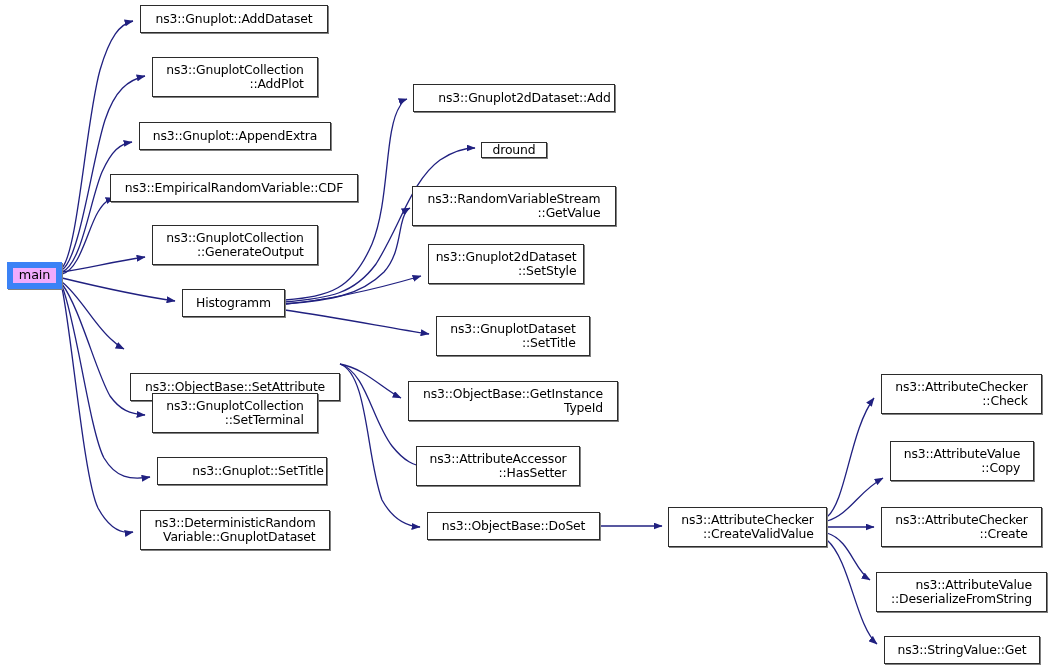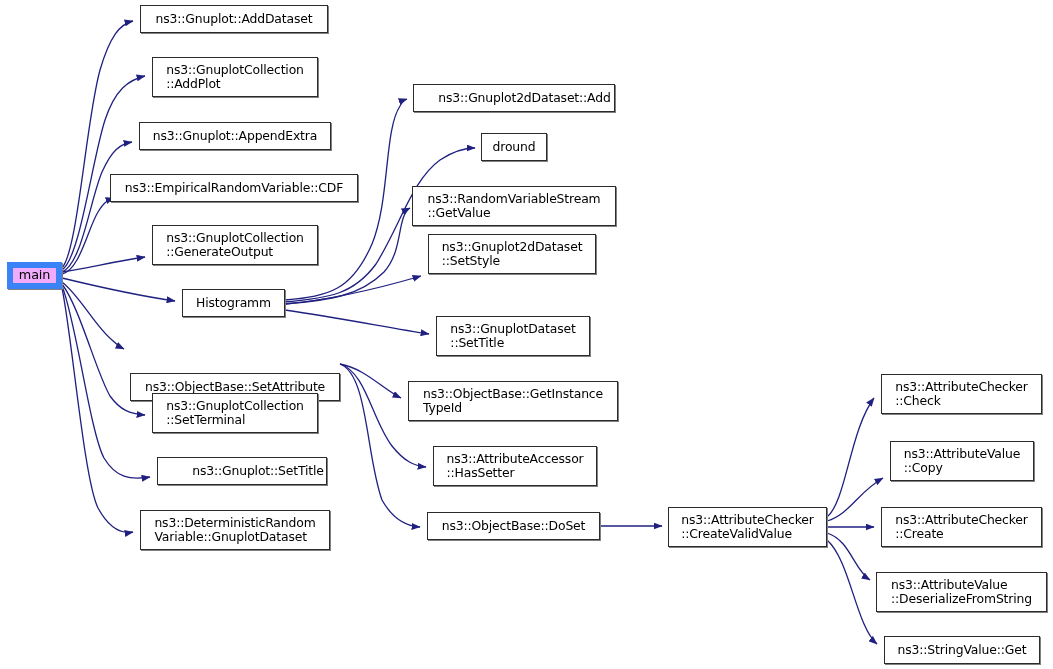--- a/index.html
+++ b/index.html
@@ -28,21 +28,21 @@
   }
   .node {
     position: absolute;
     box-sizing: border-box;
     border: 1px solid #2b2b2b;
     background: #ffffff;
     color: #000000;
     display: flex;
     align-items: center;
     justify-content: center;
-    text-align: left;
+    text-align: right;
     line-height: 1.12;
     font-size: 12.4px;
     letter-spacing: -0.15px;
     box-shadow: 1px 1px 0 0 #808080;
     white-space: pre-line;
     padding: 0 3px;
   }
   .node.root {
     background: #f0abfc;
     border: 6px solid #3b82f6;
@@ -96,30 +96,30 @@
       <div class="node" style="left: 152px; top: 225px; width: 166px; height: 40px;">ns3::GnuplotCollection
 ::GenerateOutput</div>
       <div class="node" style="left: 182px; top: 289px; width: 103px; height: 28px;">Histogramm</div>
       <div class="node" style="left: 130px; top: 341px; width: 210px; height: 28px; margin-top: 32px;">ns3::ObjectBase::SetAttribute</div>
       <div class="node" style="left: 152px; top: 393px; width: 166px; height: 40px;">ns3::GnuplotCollection
 ::SetTerminal</div>
       <div class="node" style="left: 157px; top: 457px; width: 170px; height: 28px; padding-left: 35px;">ns3::Gnuplot::SetTitle</div>
       <div class="node" style="left: 140px; top: 510px; width: 190px; height: 40px;">ns3::DeterministicRandom
 Variable::GnuplotDataset</div>
       <div class="node" style="left: 413px; top: 84px; width: 202px; height: 28px; padding-left: 24px;">ns3::Gnuplot2dDataset::Add</div>
-      <div class="node" style="left: 481px; top: 133px; width: 66px; height: 28px;">dround</div>
+      <div class="node" style="left: 481px; top: 142px; width: 66px; height: 16px;">dround</div>
       <div class="node" style="left: 412px; top: 186px; width: 204px; height: 40px;">ns3::RandomVariableStream
 ::GetValue</div>
-      <div class="node" style="left: 428px; top: 234px; width: 168px; height: 40px;">ns3::Gnuplot2dDataset
+      <div class="node" style="left: 428px; top: 244px; width: 156px; height: 40px;">ns3::Gnuplot2dDataset
 ::SetStyle</div>
       <div class="node" style="left: 436px; top: 316px; width: 154px; height: 40px;">ns3::GnuplotDataset
 ::SetTitle</div>
       <div class="node" style="left: 408px; top: 381px; width: 210px; height: 40px;">ns3::ObjectBase::GetInstance
 TypeId</div>
-      <div class="node" style="left: 433px; top: 446px; width: 164px; height: 40px;">ns3::AttributeAccessor
+      <div class="node" style="left: 416px; top: 446px; width: 164px; height: 40px;">ns3::AttributeAccessor
 ::HasSetter</div>
       <div class="node" style="left: 427px; top: 512px; width: 173px; height: 28px;">ns3::ObjectBase::DoSet</div>
       <div class="node" style="left: 668px; top: 507px; width: 159px; height: 40px;">ns3::AttributeChecker
 ::CreateValidValue</div>
       <div class="node" style="left: 881px; top: 374px; width: 161px; height: 40px;">ns3::AttributeChecker
 ::Check</div>
       <div class="node" style="left: 890px; top: 441px; width: 144px; height: 40px;">ns3::AttributeValue
 ::Copy</div>
       <div class="node" style="left: 881px; top: 507px; width: 161px; height: 40px;">ns3::AttributeChecker
 ::Create</div>

